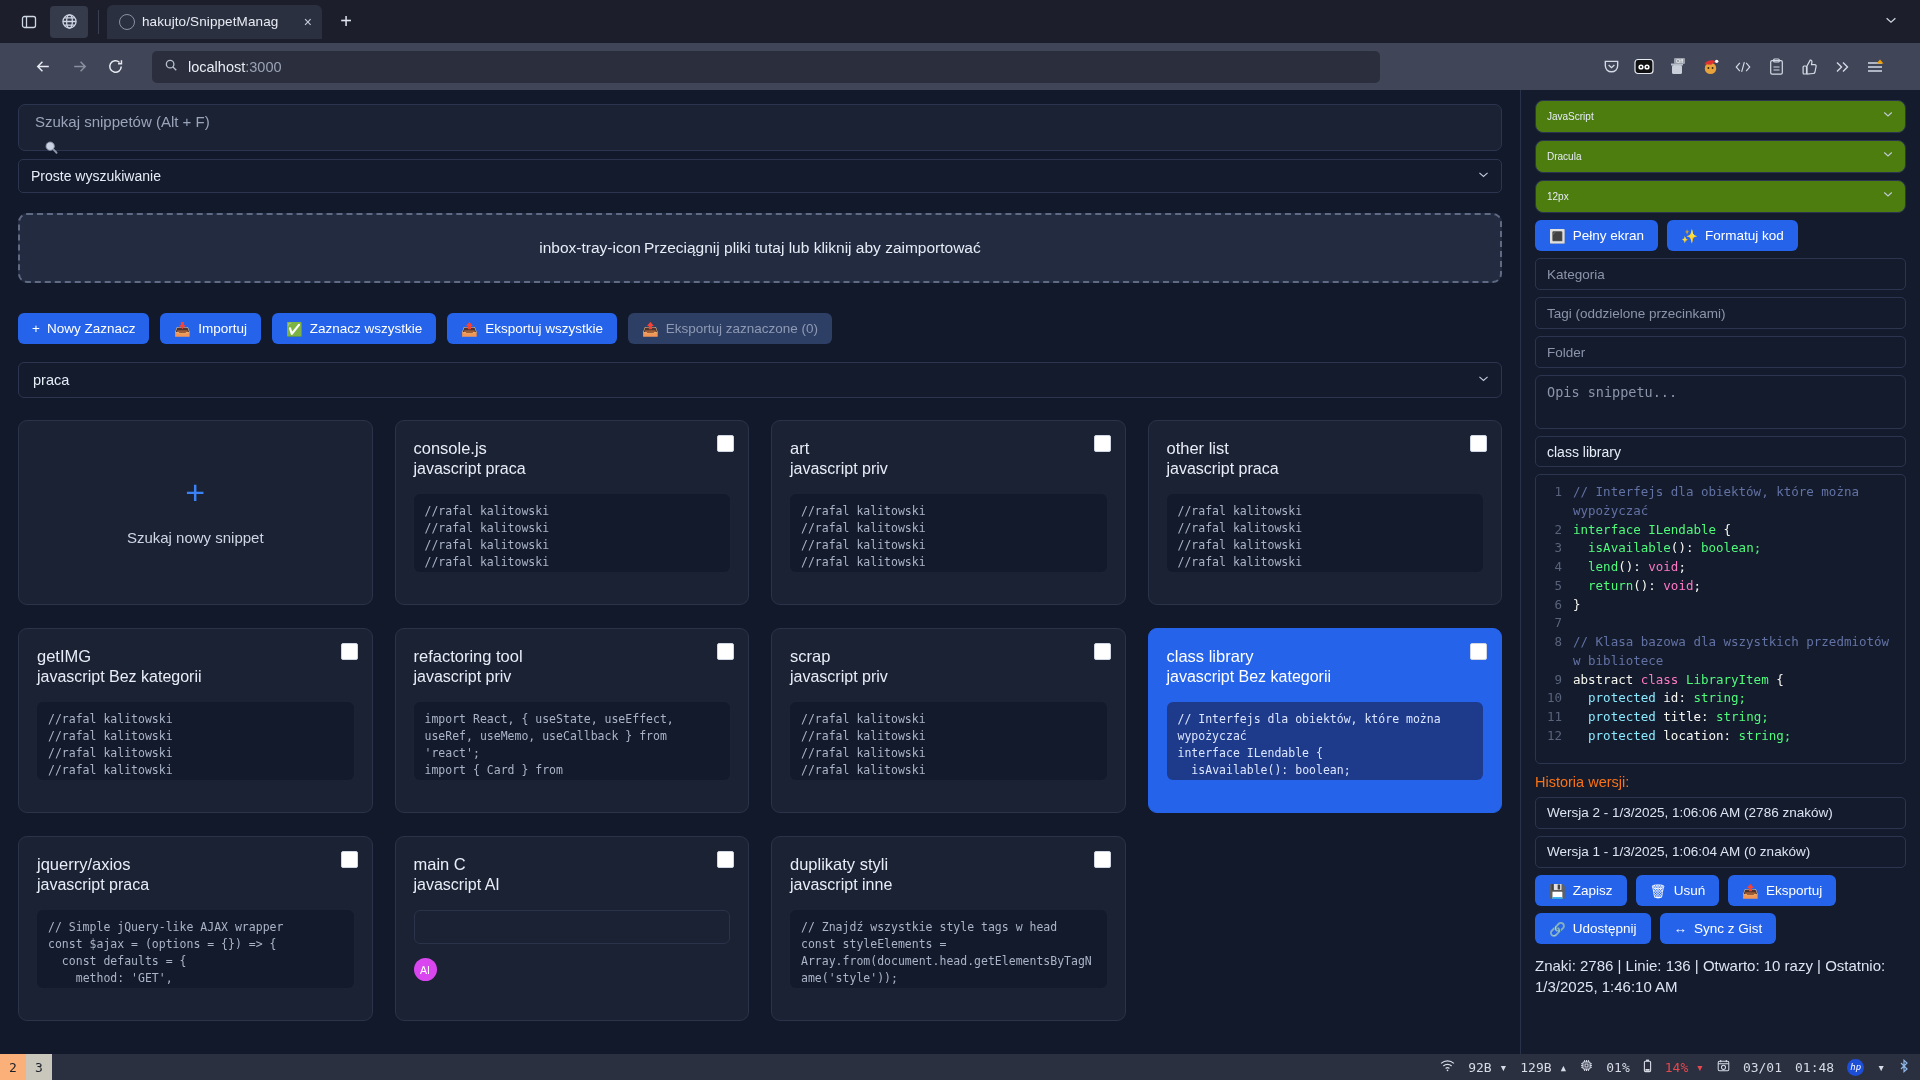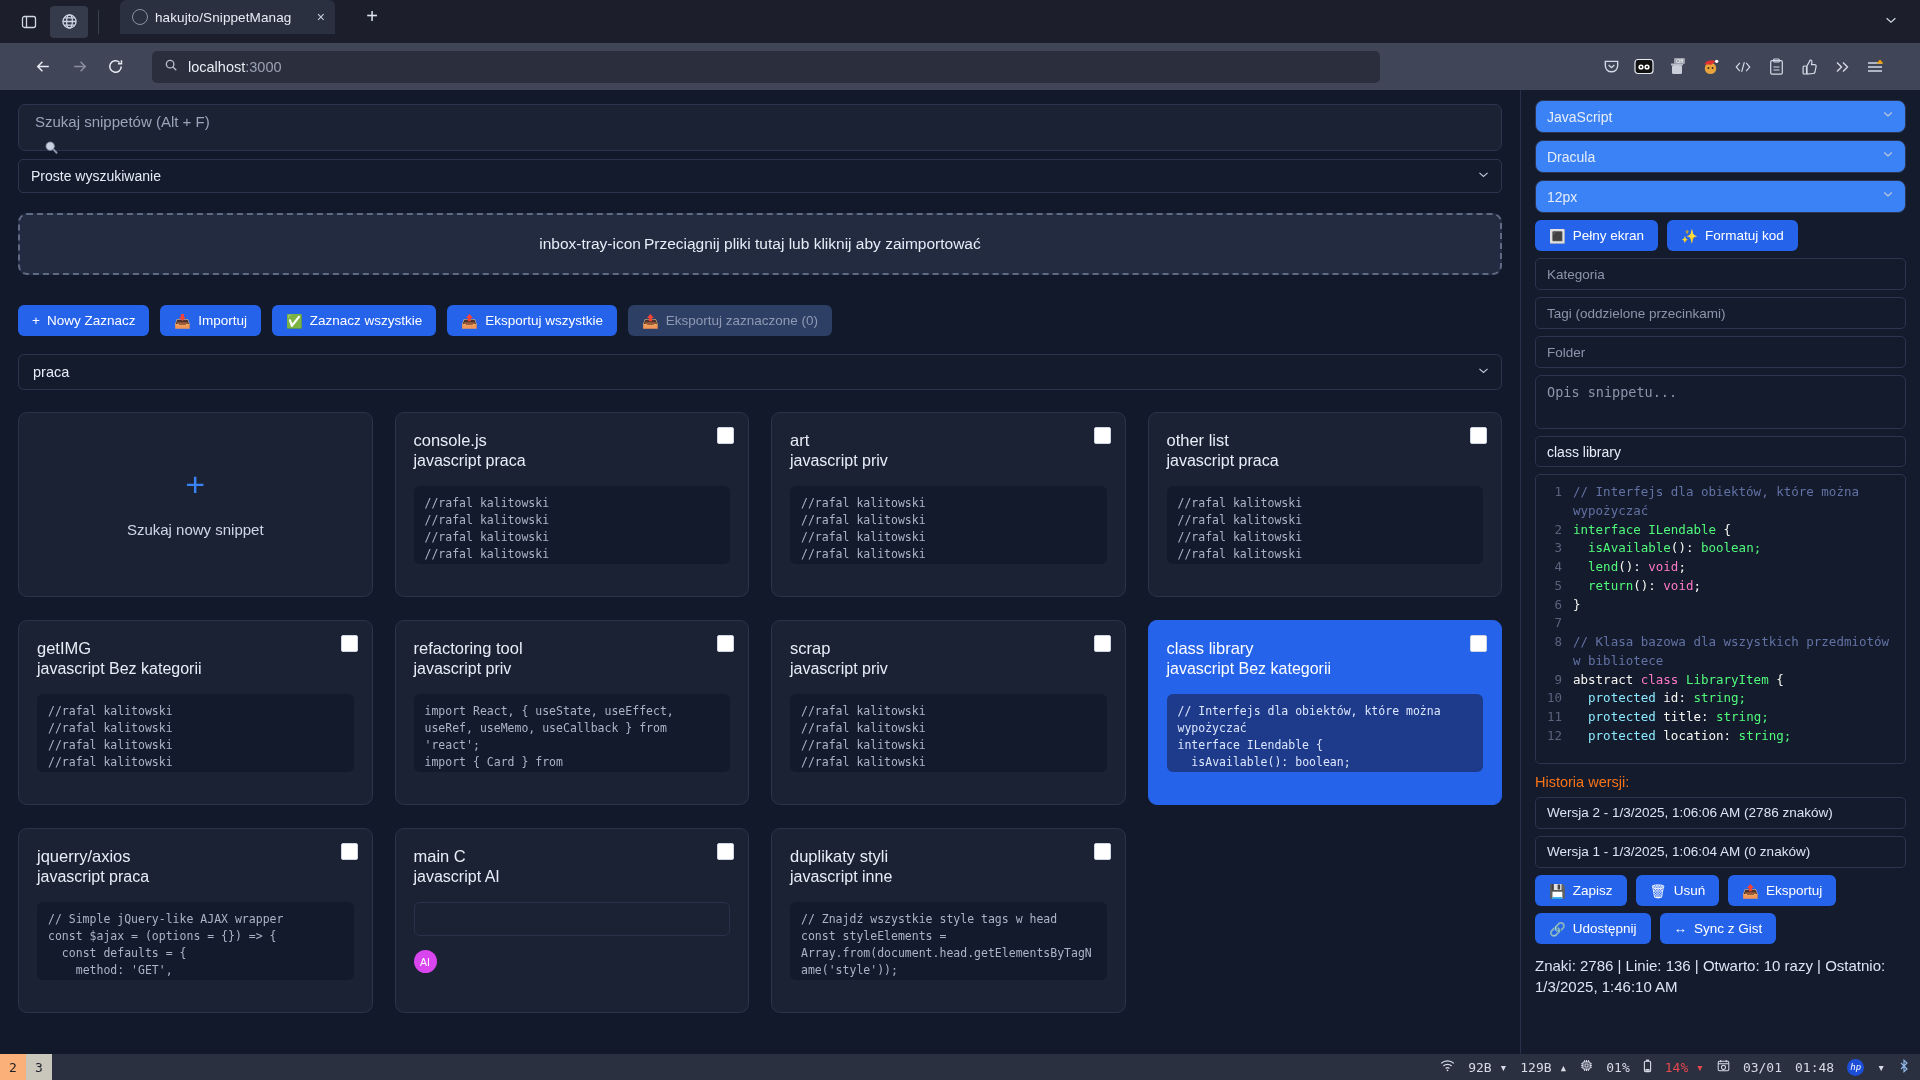--- a/index.html
+++ b/index.html
@@ -8,22 +8,22 @@
     font-family: "Liberation Sans", sans-serif;
     background: #12192b;
     color: #e6edf7;
     font-size: 14px;
   }
 
   
   .browser { width: 1920px; height: 1080px; display: flex; flex-direction: column; }
 
   .tabstrip {
-    height: 43px; background: #1c1f2b; display: flex; align-items: flex-start;
-    padding: 0 8px 0 0; flex: 0 0 43px; position: relative; gap: 13px;
+    height: 43px; background: #1c1f2b; display: flex; align-items: center;
+    padding: 0 8px 0 0; flex: 0 0 43px; position: relative;
   }
   .tb-sidebtns { display: flex; align-items: center; height: 43px; padding-left: 10px; gap: 2px; }
   .tb-iconbtn {
     width: 38px; height: 32px; border-radius: 4px; display: flex;
     align-items: center; justify-content: center; color: #cfd6e4;
   }
   .tb-iconbtn.active { background: #363b4c; }
   .tb-sep { width: 1px; height: 24px; background: #3a3f52; margin: 0 8px; align-self: center; }
   .tab {
     height: 34px; min-width: 215px; max-width: 230px; background: #2b3040;
@@ -80,21 +80,21 @@
 
   .select-row { position: relative; margin-bottom: 20px; }
   .sel {
     width: 100%; height: 34px; background: #141b2d; border: 1px solid #2b3550;
     border-radius: 5px; color: #e6edf7; font-size: 14px; padding: 0 30px 0 12px;
     font-family: "Liberation Sans", sans-serif; appearance: none; -webkit-appearance: none;
   }
   .sel-caret { position: absolute; right: 12px; top: 9px; color: #c3cadb; font-size: 13px; pointer-events: none; }
 
   .dropzone {
-    height: 62px; border: 2px dashed #5f6a84; border-radius: 9px; background: #222b40;
+    height: 70px; border: 2px dashed #5f6a84; border-radius: 9px; background: #222b40;
     display: flex; align-items: center; justify-content: center; color: #e6edf7;
     font-size: 15.5px; margin-bottom: 30px; gap: 3px;
   }
 
   .btnrow { display: flex; gap: 11px; margin-bottom: 18px; }
   .btn {
     background: #2563eb; color: #fff; border: none; border-radius: 6px;
     height: 31px; padding: 0 14px; font-size: 13.5px; display: inline-flex;
     align-items: center; gap: 7px; font-family: "Liberation Sans", sans-serif;
     white-space: nowrap;
@@ -144,22 +144,22 @@
   }
   .empty-codebox { background: #1b2234; border: 1px solid #2a3349; border-radius: 6px; height: 34px; }
 
   
   .sidebar {
     flex: 1; background: #141b2d; border-left: 1px solid #27314a;
     padding: 10px 14px 0 14px; display: flex; flex-direction: column; gap: 7px; overflow: hidden;
   }
   .side-sel-wrap { position: relative; }
   .side-sel {
-    width: 100%; height: 33px; background: #3b82f6; border: 1px solid #2b3550;
-    border-radius: 8px; color: #e6edf7; font-size: 14px; padding: 0 28px 0 11px;
+    width: 100%; height: 33px; background: #4d7c0f; border: 1px solid #2b3550;
+    border-radius: 8px; color: #e6edf7; font-size: 10px; padding: 0 28px 0 11px;
     font-family: "Liberation Sans", sans-serif; appearance: none; -webkit-appearance: none;
   }
   .side-btnrow { display: flex; gap: 9px; }
   .side-input {
     width: 100%; height: 32px; background: #141b2d; border: 1px solid #2b3550;
     border-radius: 5px; color: #e6edf7; font-size: 13.5px; padding: 0 11px;
     font-family: "Liberation Sans", sans-serif;
   }
   .side-input::placeholder { color: #8b95ab; }
   .side-textarea {

